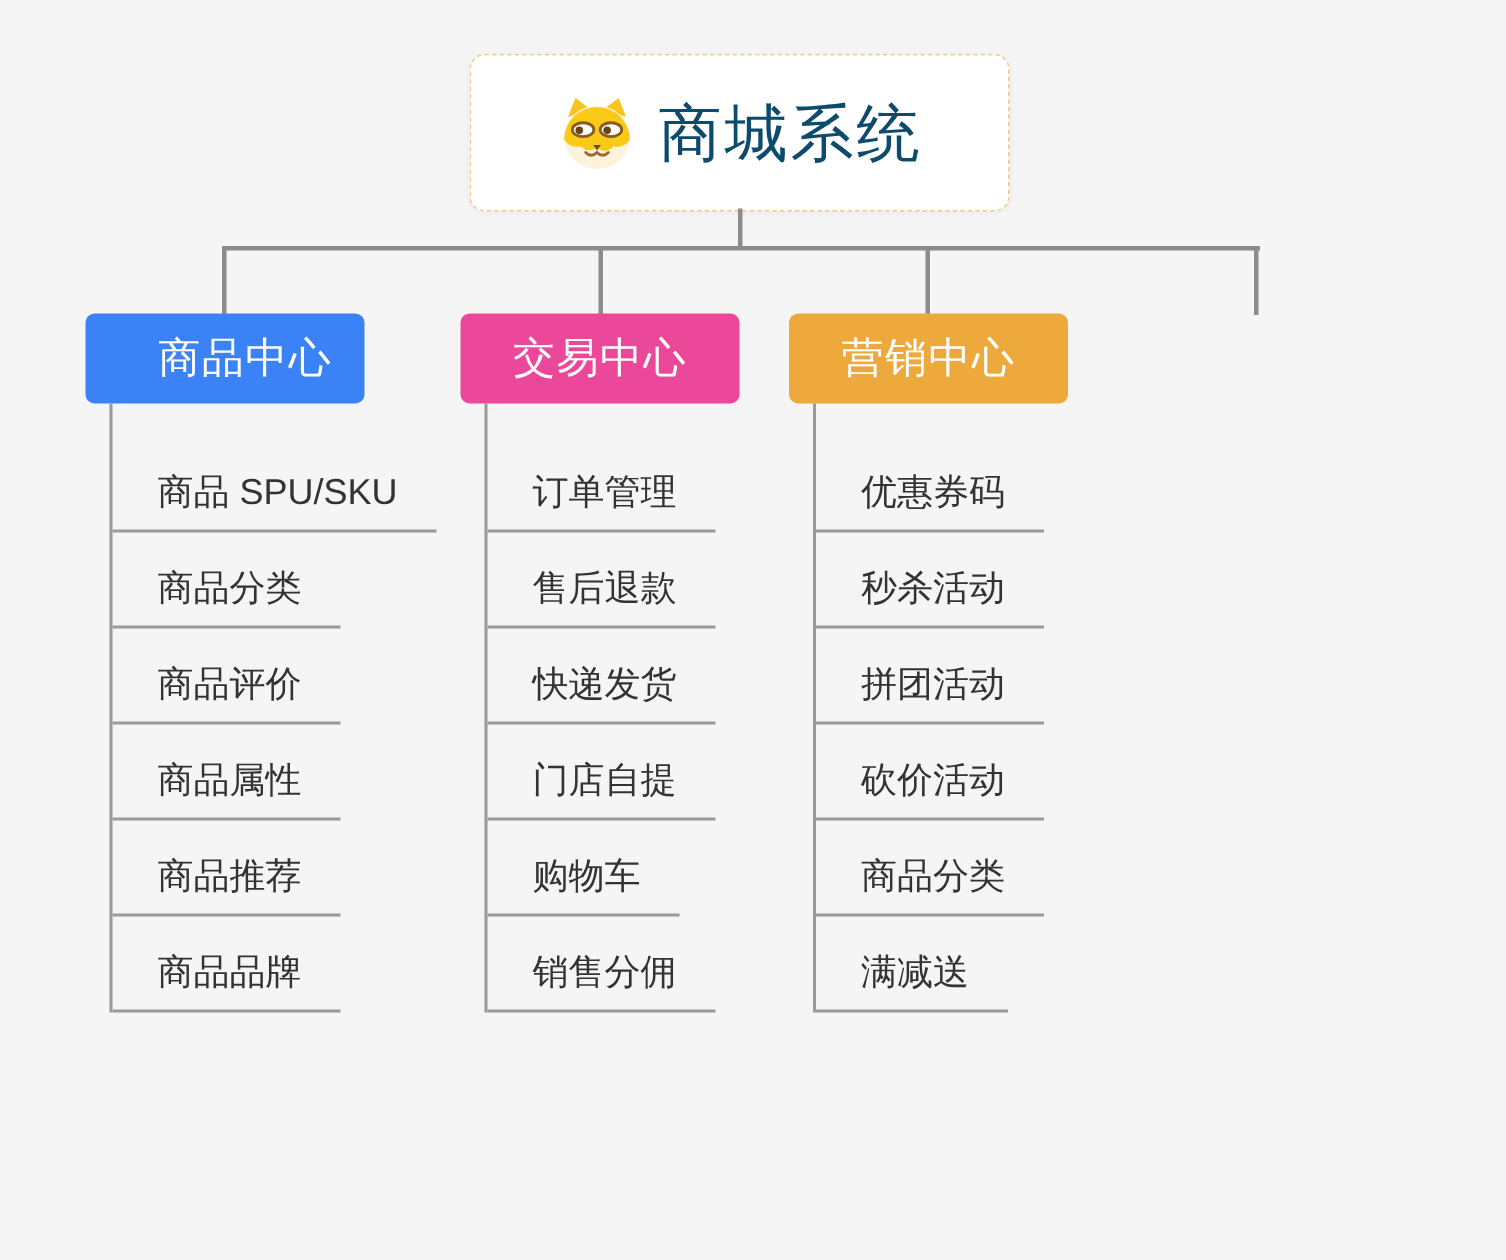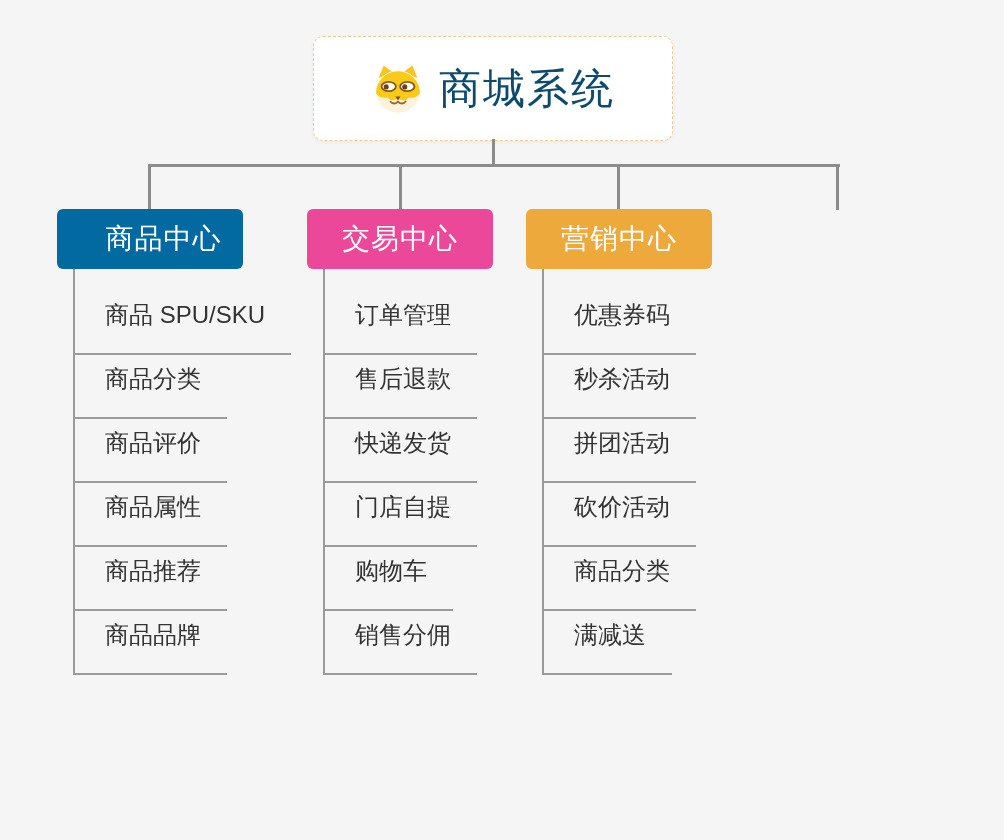--- a/index.html
+++ b/index.html
@@ -37,21 +37,21 @@
     color:#ffffff;font-size:28px;letter-spacing:1px;
     display:flex;align-items:center;justify-content:center;
     box-sizing:border-box;
   }
   .children{margin-left:16px;border-left:2px solid #9a9a9a;}
   .leaf-row{height:64px;display:flex;align-items:flex-end;}
   .leaf-row:first-child{height:86px;}
   .leaf{
     display:inline-block;white-space:nowrap;
     font-size:24px;color:#333333;
-    padding:0 26px 22px 30px;
+    padding:0 26px 9px 30px;
     border-bottom:2px solid #9a9a9a;
   }
 </style>
 </head>
 <body>
 
 <div class="stage">
 
   <div class="root-node">
     <span class="root-icon">
@@ -72,21 +72,21 @@
   </div>
 
   <div class="conn stem"></div>
   <div class="conn hbar"></div>
   <div class="conn drop1"></div>
   <div class="conn drop2"></div>
   <div class="conn drop3"></div>
   <div class="conn drop4"></div>
 
   <div class="branch b1">
-    <div class="branch-header" style="background: #0369a1; padding-left: 27px;">商品中心</div>
+    <div class="branch-header" style="background: #3b82f6; padding-left: 27px;">商品中心</div>
     <div class="children">
       <div class="leaf-row">
           <div class="leaf">商品 SPU/SKU</div>
         </div>
       <div class="leaf-row">
           <div class="leaf">商品分类</div>
         </div>
       <div class="leaf-row">
           <div class="leaf">商品评价</div>
         </div>

